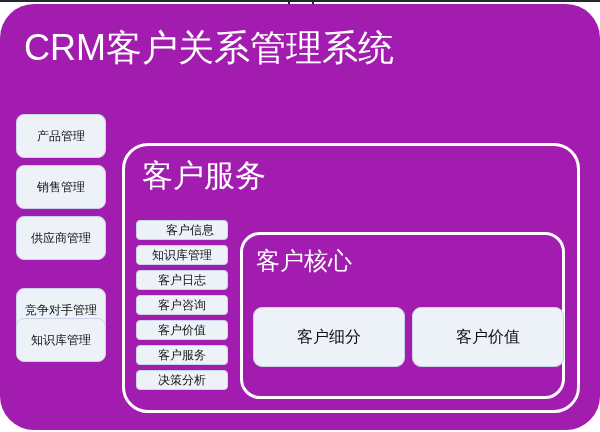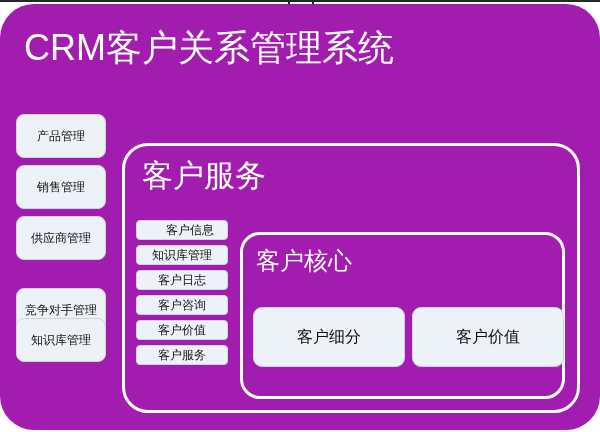--- a/index.html
+++ b/index.html
@@ -231,20 +231,23 @@
       </div>
       <div class="module s3">
         <span>客户咨询</span>
       </div>
       <div class="module s4">
         <span>客户价值</span>
       </div>
       <div class="module s5">
         <span>客户服务</span>
       </div>
+      <div class="module s6">
+        <span>决策分析</span>
+      </div>
     </div>
 
     <div class="core-region"></div>
 
     <div class="core-title">客户核心</div>
 
     <div class="core-boxes">
       <div class="module c0">
         <span>客户细分</span>
       </div>

